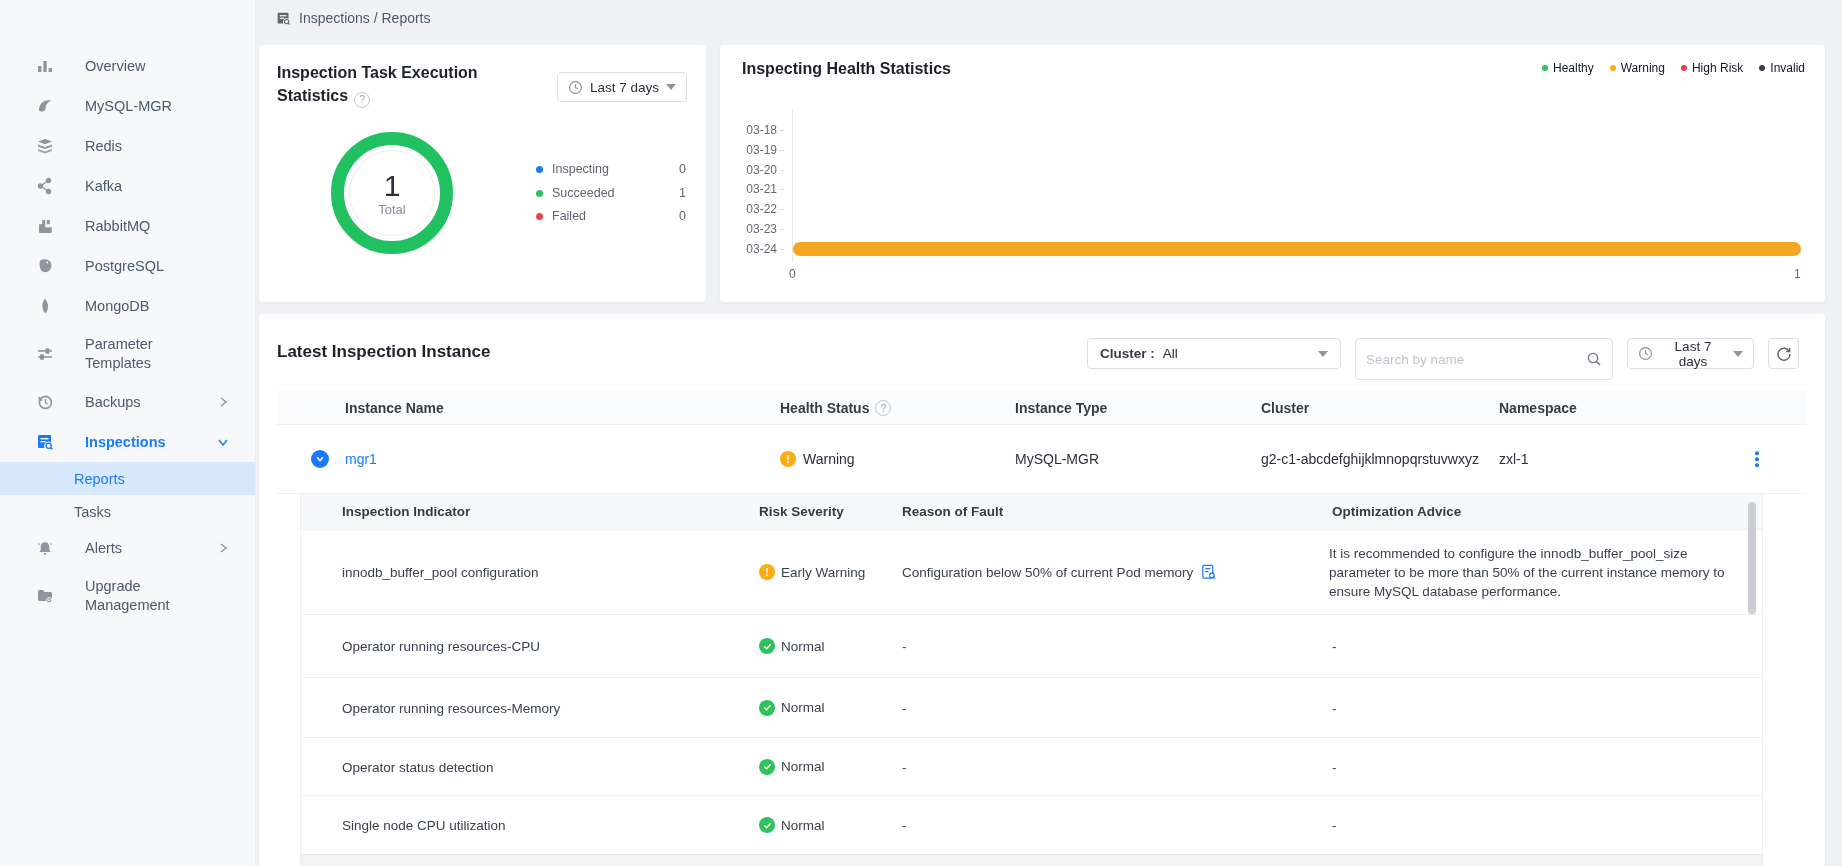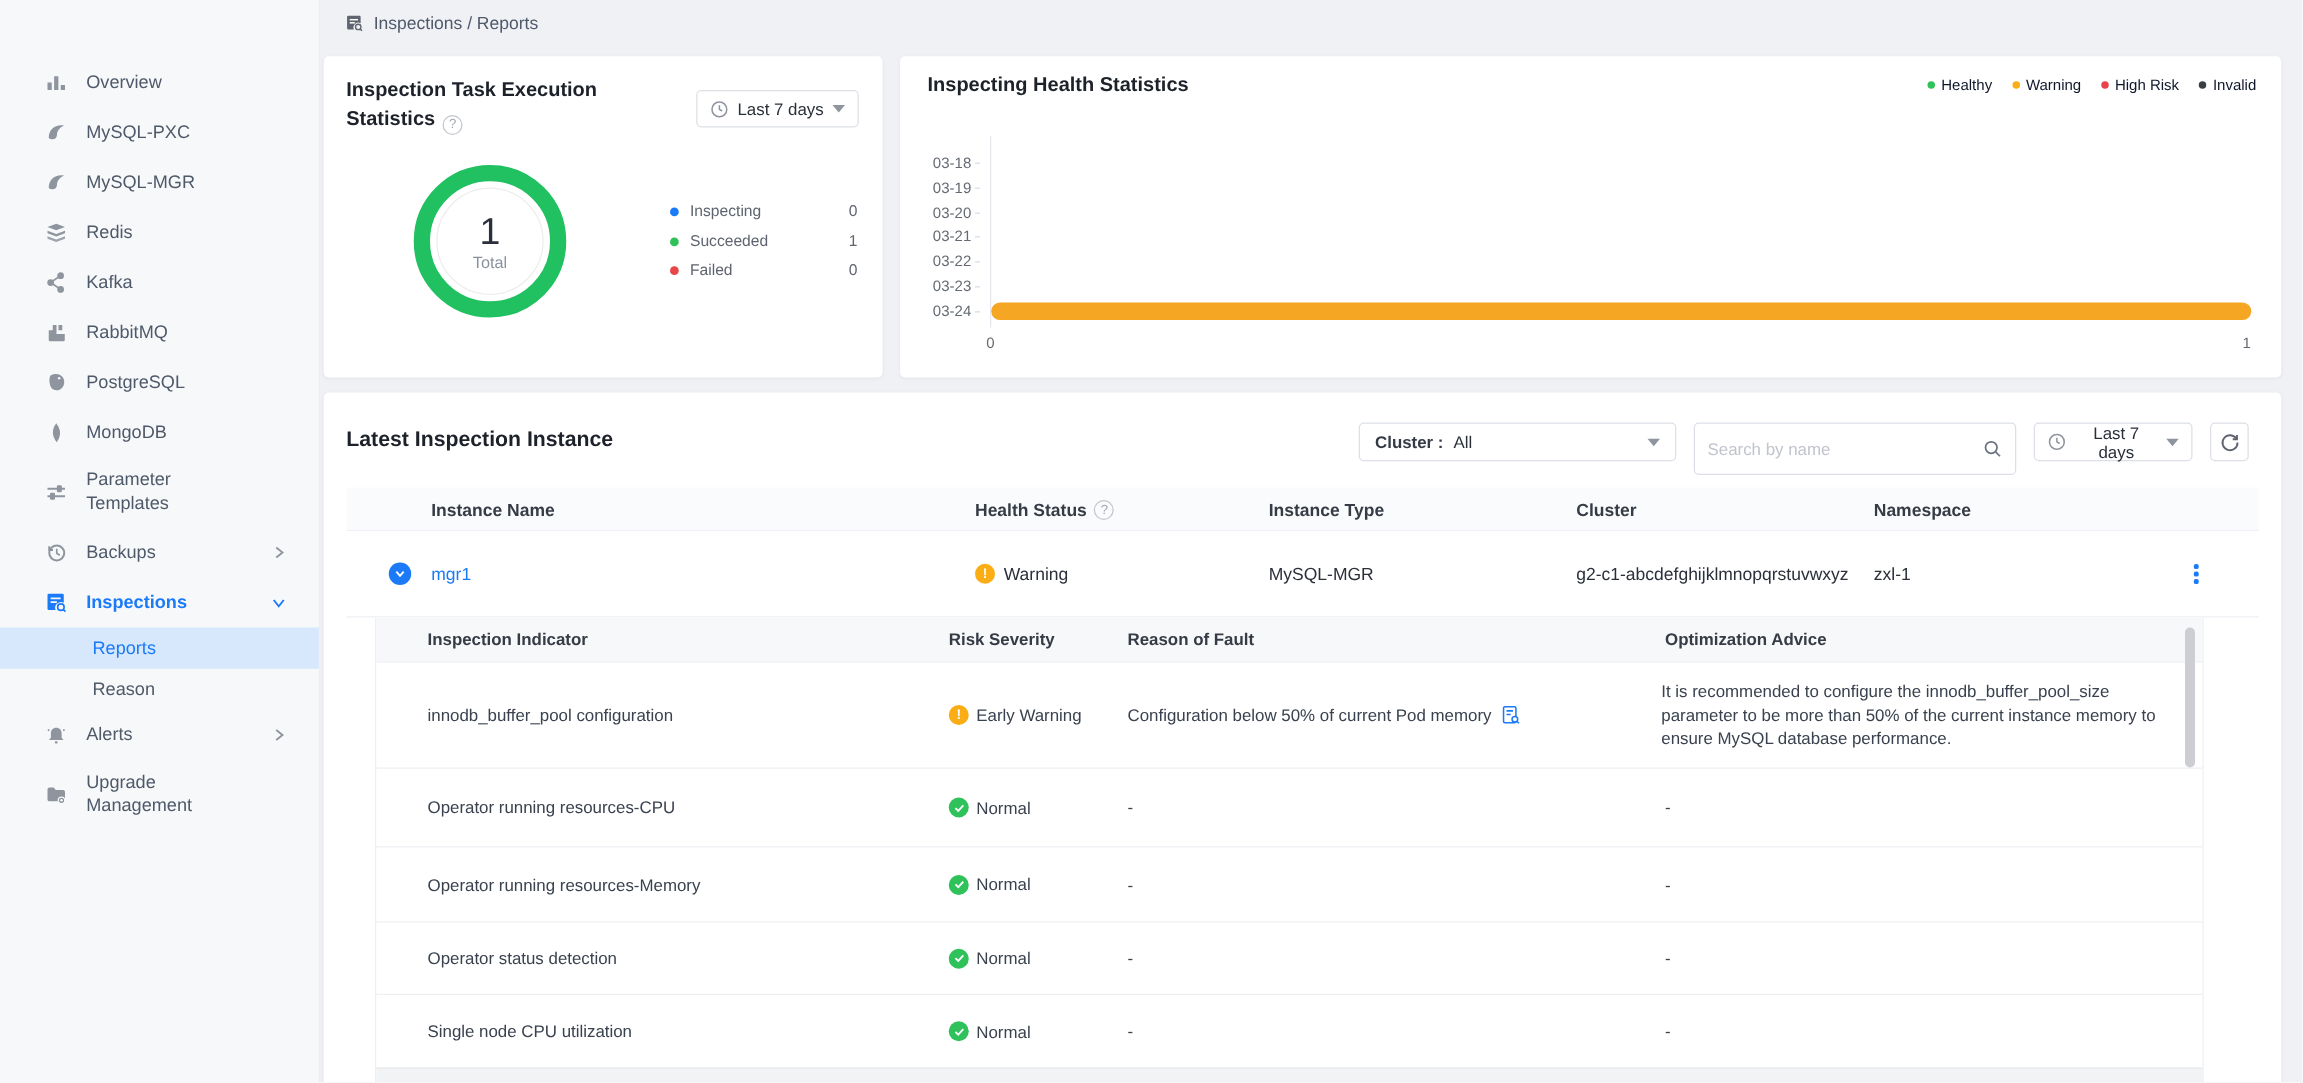--- a/index.html
+++ b/index.html
@@ -2,21 +2,21 @@
 <html><head>
 <meta charset="utf-8">
 <style>
   * { margin:0; padding:0; box-sizing:border-box; }
   html,body { width:1842px; height:866px; overflow:hidden; }
   body { font-family:"Liberation Sans", sans-serif; background:#eff1f5; color:#2a2f3a; }
   .app { position:relative; width:1842px; height:866px; }
 
   
   .sidebar { position:absolute; left:0; top:0; width:256px; height:866px; background:#f7f8fa; border-right:1px solid #eceef2; padding-top:46px; }
-  .side-item { display:flex; align-items:center; height:40px; padding:0 26px 0 36px; gap:15px; font-size:14.5px; color:#4e5969; cursor:pointer; }
+  .side-item { display:flex; align-items:center; height:40px; padding:0 26px 0 36px; gap:31px; font-size:14.5px; color:#4e5969; cursor:pointer; }
   .side-item.two-line { height:56px; }
   .side-item .lbl { line-height:19px; }
   .side-icon { width:18px; height:18px; flex:none; display:flex; align-items:center; justify-content:center; }
   .side-chevron { margin-left:auto; display:flex; }
   .side-item.active-parent, .side-item.active-parent .lbl { color:#1b7af8; font-weight:bold; }
   .side-sub { display:flex; align-items:center; height:33px; padding-left:74px; font-size:14.5px; color:#4e5969; cursor:pointer; }
   .side-sub.active { background:#d7e8fd; color:#1b7af8; }
 
   
   .breadcrumb { position:absolute; left:276px; top:10px; display:flex; align-items:center; gap:8px; font-size:14px; color:#4e5969; }
@@ -102,28 +102,20 @@
           </svg>
       </span>
       <span class="lbl">Overview</span>
     </div>
     <div class="side-item">
       <span class="side-icon">
         <svg width="18" height="18" viewBox="0 0 18 18">
             <path fill="#8f959e" d="M3 13.2C3 6.5 8.2 2.2 15.2 3.4c-3.6 1.8-5.6 4.4-5.6 7.3 0 2.4-1.8 4.2-4.4 3.7-.9-.2-2.2-.5-2.2-1.2z"></path>
           </svg>
       </span>
-      <span class="lbl">MySQL-PXC</span>
-    </div>
-    <div class="side-item">
-      <span class="side-icon">
-        <svg width="18" height="18" viewBox="0 0 18 18">
-            <path fill="#8f959e" d="M3 13.2C3 6.5 8.2 2.2 15.2 3.4c-3.6 1.8-5.6 4.4-5.6 7.3 0 2.4-1.8 4.2-4.4 3.7-.9-.2-2.2-.5-2.2-1.2z"></path>
-          </svg>
-      </span>
       <span class="lbl">MySQL-MGR</span>
     </div>
     <div class="side-item">
       <span class="side-icon">
         <svg width="18" height="18" viewBox="0 0 18 18">
             <g fill="#8f959e">
               <path d="M9 2l7 2.6L9 7.2 2 4.6 9 2z"></path>
               <path d="M2 7.5l7 2.6 7-2.6v2L9 12.1 2 9.5v-2z"></path>
               <path d="M2 12l7 2.6L16 12v2L9 16.6 2 14v-2z" opacity=".85"></path>
             </g>
@@ -216,21 +208,21 @@
       <span class="side-chevron">
         <svg width="12" height="12" viewBox="0 0 12 12">
             <polyline points="2,4 6,9 10,4" fill="none" stroke="#1b7af8" stroke-width="1.5"></polyline>
           </svg>
       </span>
     </div>
     <div class="side-sub active">
       <span>Reports</span>
     </div>
     <div class="side-sub">
-      <span>Reason</span>
+      <span>Tasks</span>
     </div>
     <div class="side-item">
       <span class="side-icon">
         <svg width="18" height="18" viewBox="0 0 18 18">
             <g fill="#8f959e">
               <path d="M9 3.2c-2.7 0-4.3 1.9-4.3 4.6v3.4L3.2 13h11.6l-1.5-1.8V7.8c0-2.7-1.6-4.6-4.3-4.6z"></path>
               <rect x="7.8" y="14" width="2.4" height="1.8" rx="1"></rect>
               <rect x="2.2" y="4.4" width="1.4" height="1.4" transform="rotate(-30 2.9 5.1)"></rect>
               <rect x="14.4" y="4.4" width="1.4" height="1.4" transform="rotate(30 15.1 5.1)"></rect>
             </g>

